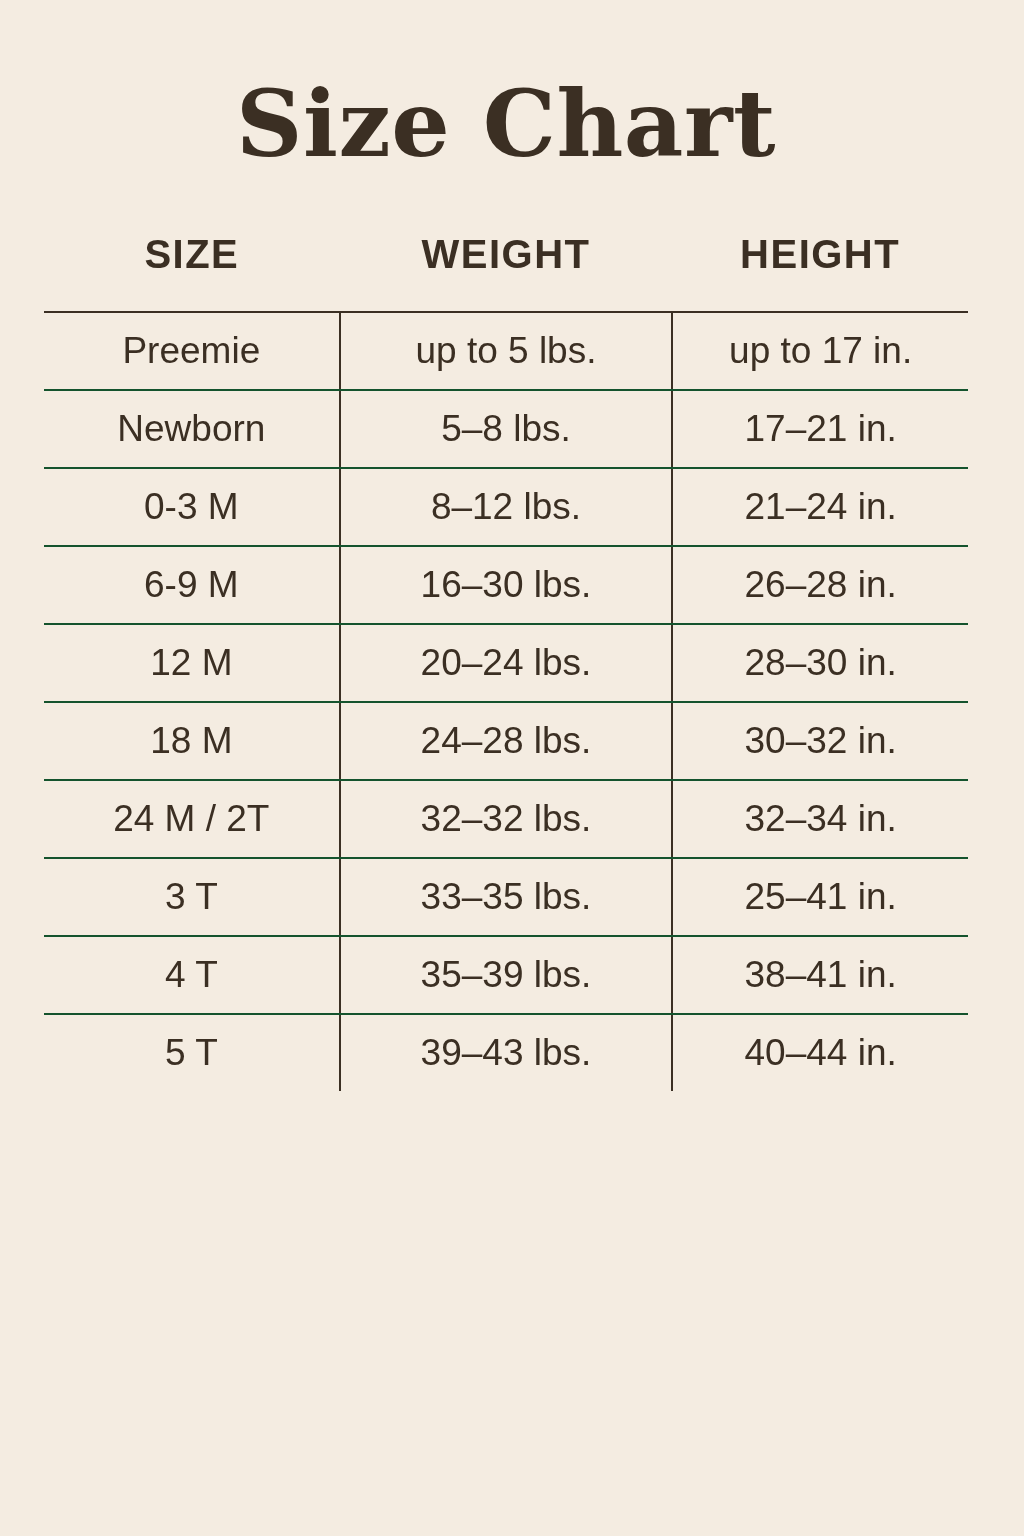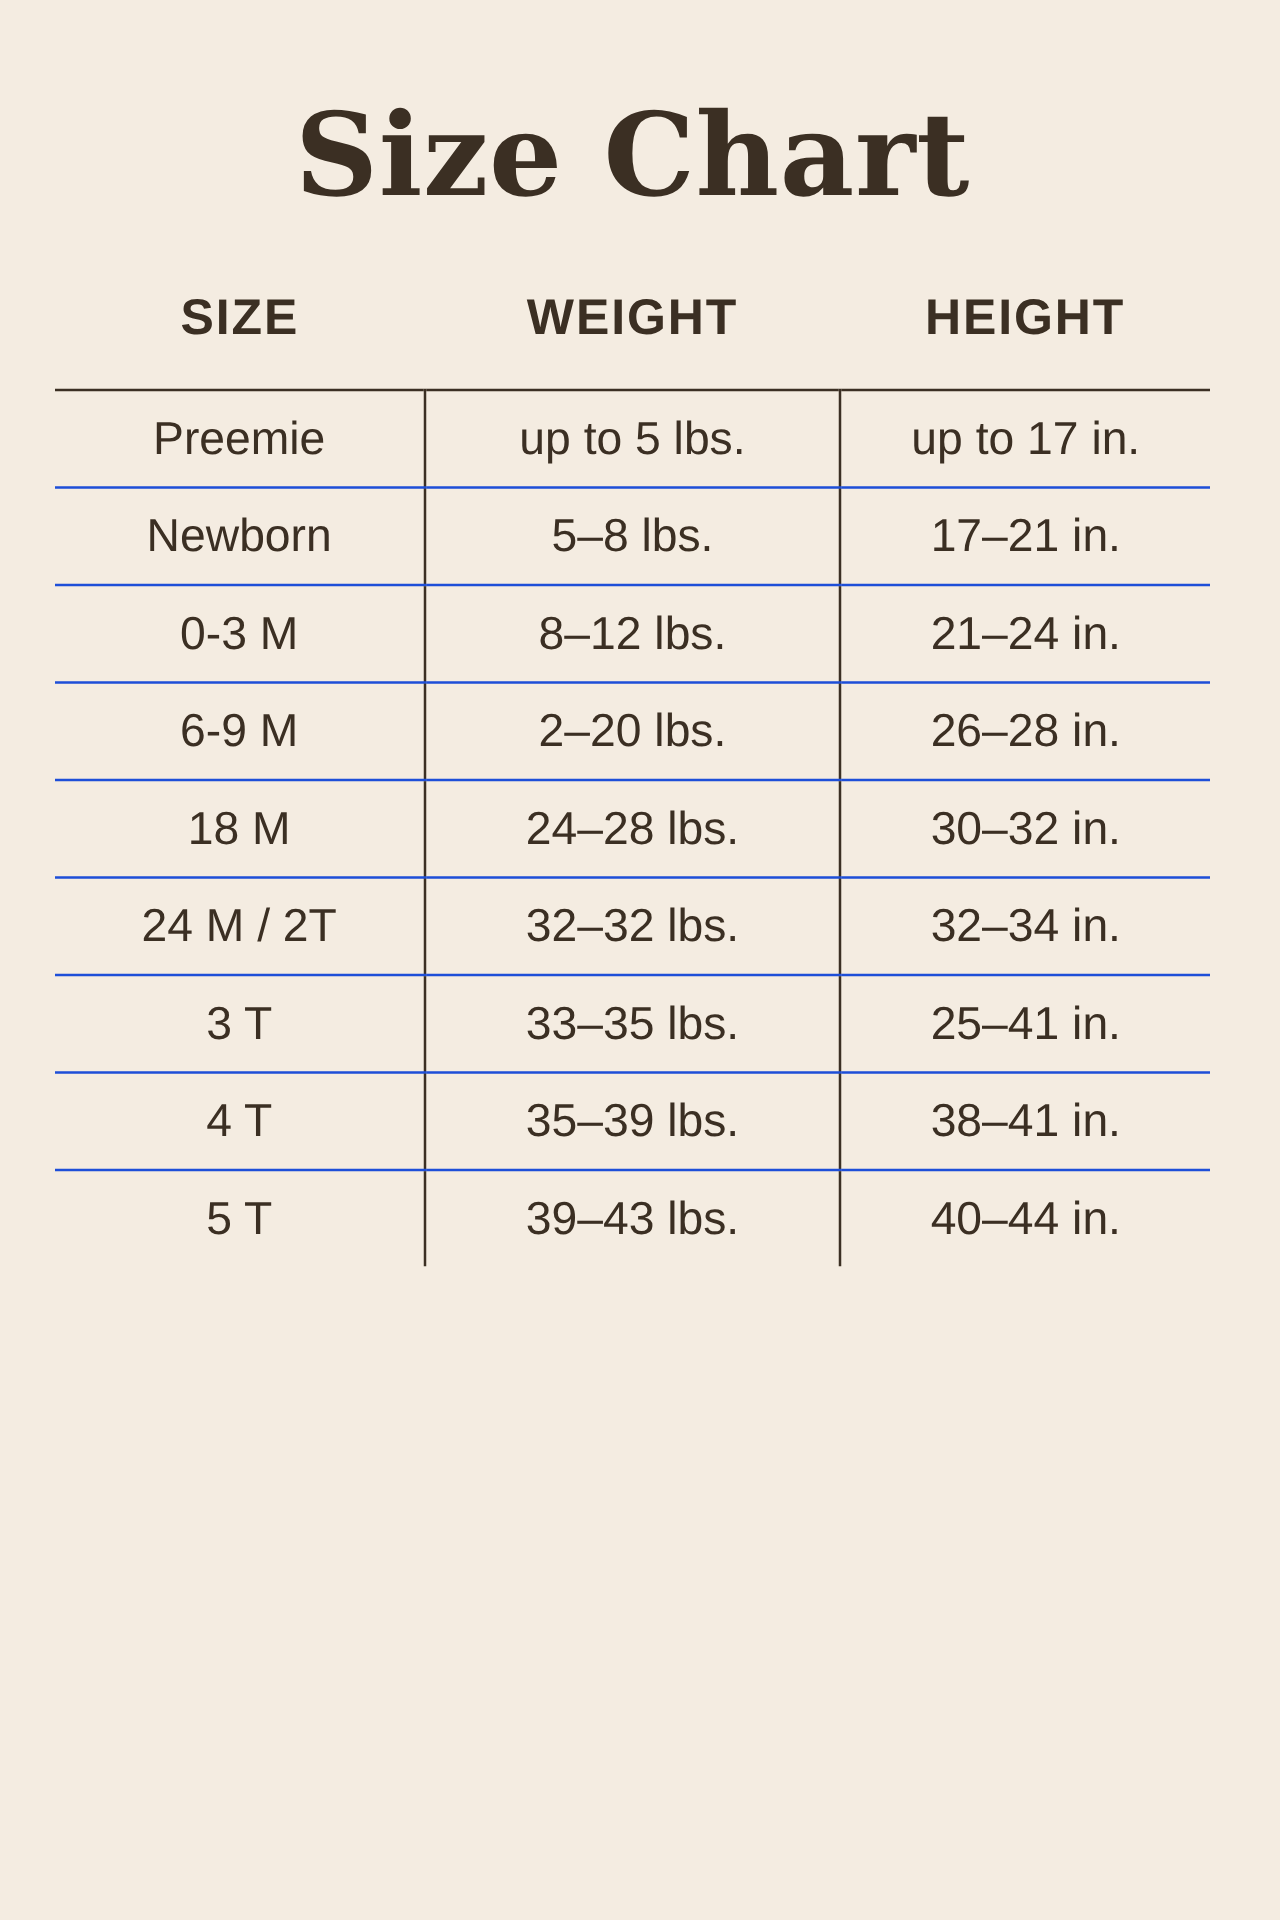--- a/index.html
+++ b/index.html
@@ -59,21 +59,21 @@
   table.size-chart thead tr {
     border-bottom: 2.5px solid #3b2f23;
   }
   table.size-chart tbody td {
     font-family: "Liberation Sans", sans-serif;
     font-weight: 400;
     font-size: 37px;
     text-align: center;
     color: #3b2f23;
     padding: 17px 0 17px 0;
-    border-bottom: 2px solid #1d4ed8;
+    border-bottom: 2px solid #14532d;
     border-right: 2px solid #3b2f23;
     background: transparent;
   }
   table.size-chart tbody td:last-child {
     border-right: none;
   }
   table.size-chart tbody tr:last-child td {
     border-bottom: none;
   }
   table.size-chart tbody tr:first-child td {
@@ -112,22 +112,27 @@
           <td>5–8 lbs.</td>
           <td>17–21 in.</td>
         </tr>
         <tr>
           <td>0-3 M</td>
           <td>8–12 lbs.</td>
           <td>21–24 in.</td>
         </tr>
         <tr>
           <td>6-9 M</td>
-          <td>2–20 lbs.</td>
+          <td>16–30 lbs.</td>
           <td>26–28 in.</td>
+        </tr>
+        <tr>
+          <td>12 M</td>
+          <td>20–24 lbs.</td>
+          <td>28–30 in.</td>
         </tr>
         <tr>
           <td>18 M</td>
           <td>24–28 lbs.</td>
           <td>30–32 in.</td>
         </tr>
         <tr>
           <td>24 M / 2T</td>
           <td>32–32 lbs.</td>
           <td>32–34 in.</td>

